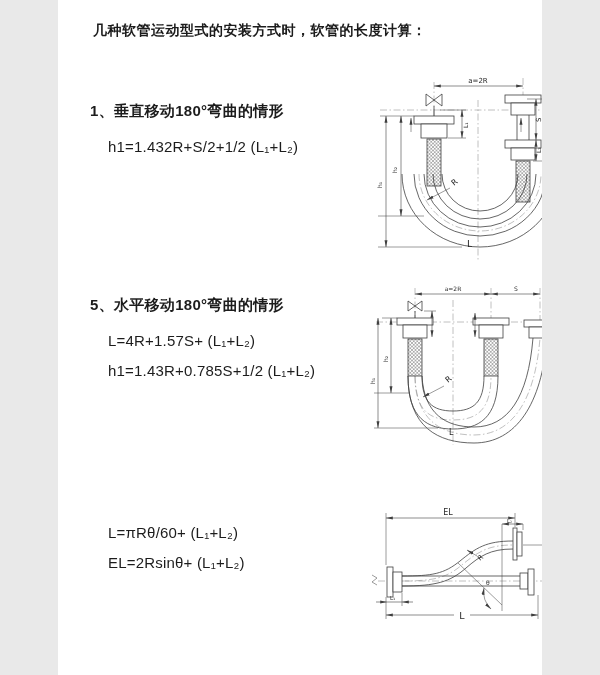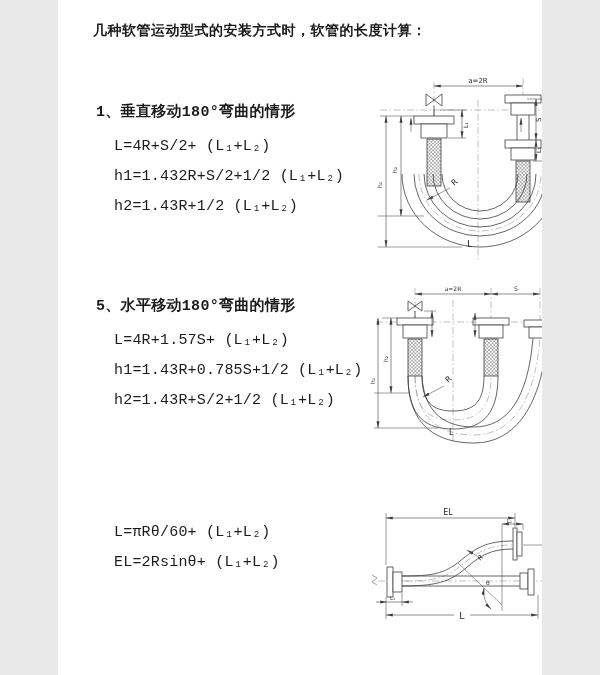--- a/index.html
+++ b/index.html
@@ -1,19 +1,19 @@
 <!DOCTYPE html>
 <html><head>
 <meta charset="utf-8">
 <style>
   html,body{margin:0;padding:0;background:#e9e9e9;}
   .page{position:relative;width:484px;height:675px;background:#ffffff;margin:0 auto;
         font-family:"Liberation Sans","DejaVu Sans",sans-serif;color:#1c1c1c;overflow:hidden;}
   .title{position:absolute;left:35px;top:22px;font-size:14px;font-weight:700;letter-spacing:.5px;}
-  .section{position:absolute;left:38px;width:275px;font-family:Liberation Mono, monospace;}
+  .section{position:absolute;left:32px;width:275px;}
   .s1{top:102px}.s2{top:296px}.s3{top:518px}
   .heading{font-size:15px;font-weight:600;margin:0 0 11px 0;letter-spacing:.3px;}
   .formula{font-size:15px;font-weight:500;margin:0 0 0 18px;line-height:30px;letter-spacing:.2px;}
   svg.diagram{position:absolute;overflow:visible;}
   .d1{left:312px;top:70px}.d2{left:312px;top:280px}.d3{left:312px;top:503px}
   .ln{stroke:#3f3f3f;stroke-width:.8;fill:none;}
   .thin{stroke:#4a4a4a;stroke-width:.55;fill:none;}
   .dim{stroke:#3f3f3f;stroke-width:.6;fill:none;}
   .cl{stroke:#8c8c8c;stroke-width:.55;fill:none;stroke-dasharray:7 2.5 1.5 2.5;}
   .fl{fill:#ffffff;stroke:#3f3f3f;stroke-width:.8;}
@@ -23,30 +23,27 @@
 </style>
 </head>
 <body>
 
 <div class="page">
 
   <div class="title">几种软管运动型式的安装方式时，软管的长度计算：</div>
 
   <div class="section s1">
     <p class="heading">1、垂直移动180°弯曲的情形</p>
-    <p class="formula">L=4R+S/2+ (L₁+L₂)</p>
     <p class="formula">h1=1.432R+S/2+1/2 (L₁+L₂)</p>
-    <p class="formula">h2=1.43R+1/2 (L₁+L₂)</p>
   </div>
 
   <div class="section s2">
     <p class="heading">5、水平移动180°弯曲的情形</p>
     <p class="formula">L=4R+1.57S+ (L₁+L₂)</p>
     <p class="formula">h1=1.43R+0.785S+1/2 (L₁+L₂)</p>
-    <p class="formula">h2=1.43R+S/2+1/2 (L₁+L₂)</p>
   </div>
 
   <div class="section s3">
     <p class="formula">L=πRθ/60+ (L₁+L₂)</p>
     <p class="formula">EL=2Rsinθ+ (L₁+L₂)</p>
   </div>
 
   <svg class="diagram d1" width="282" height="196" viewBox="0 0 282 196">
     <defs>
       <marker id="arr" viewBox="0 0 7 4" refX="6.8" refY="2" markerWidth="7" markerHeight="4" orient="auto-start-reverse" markerUnits="userSpaceOnUse">

